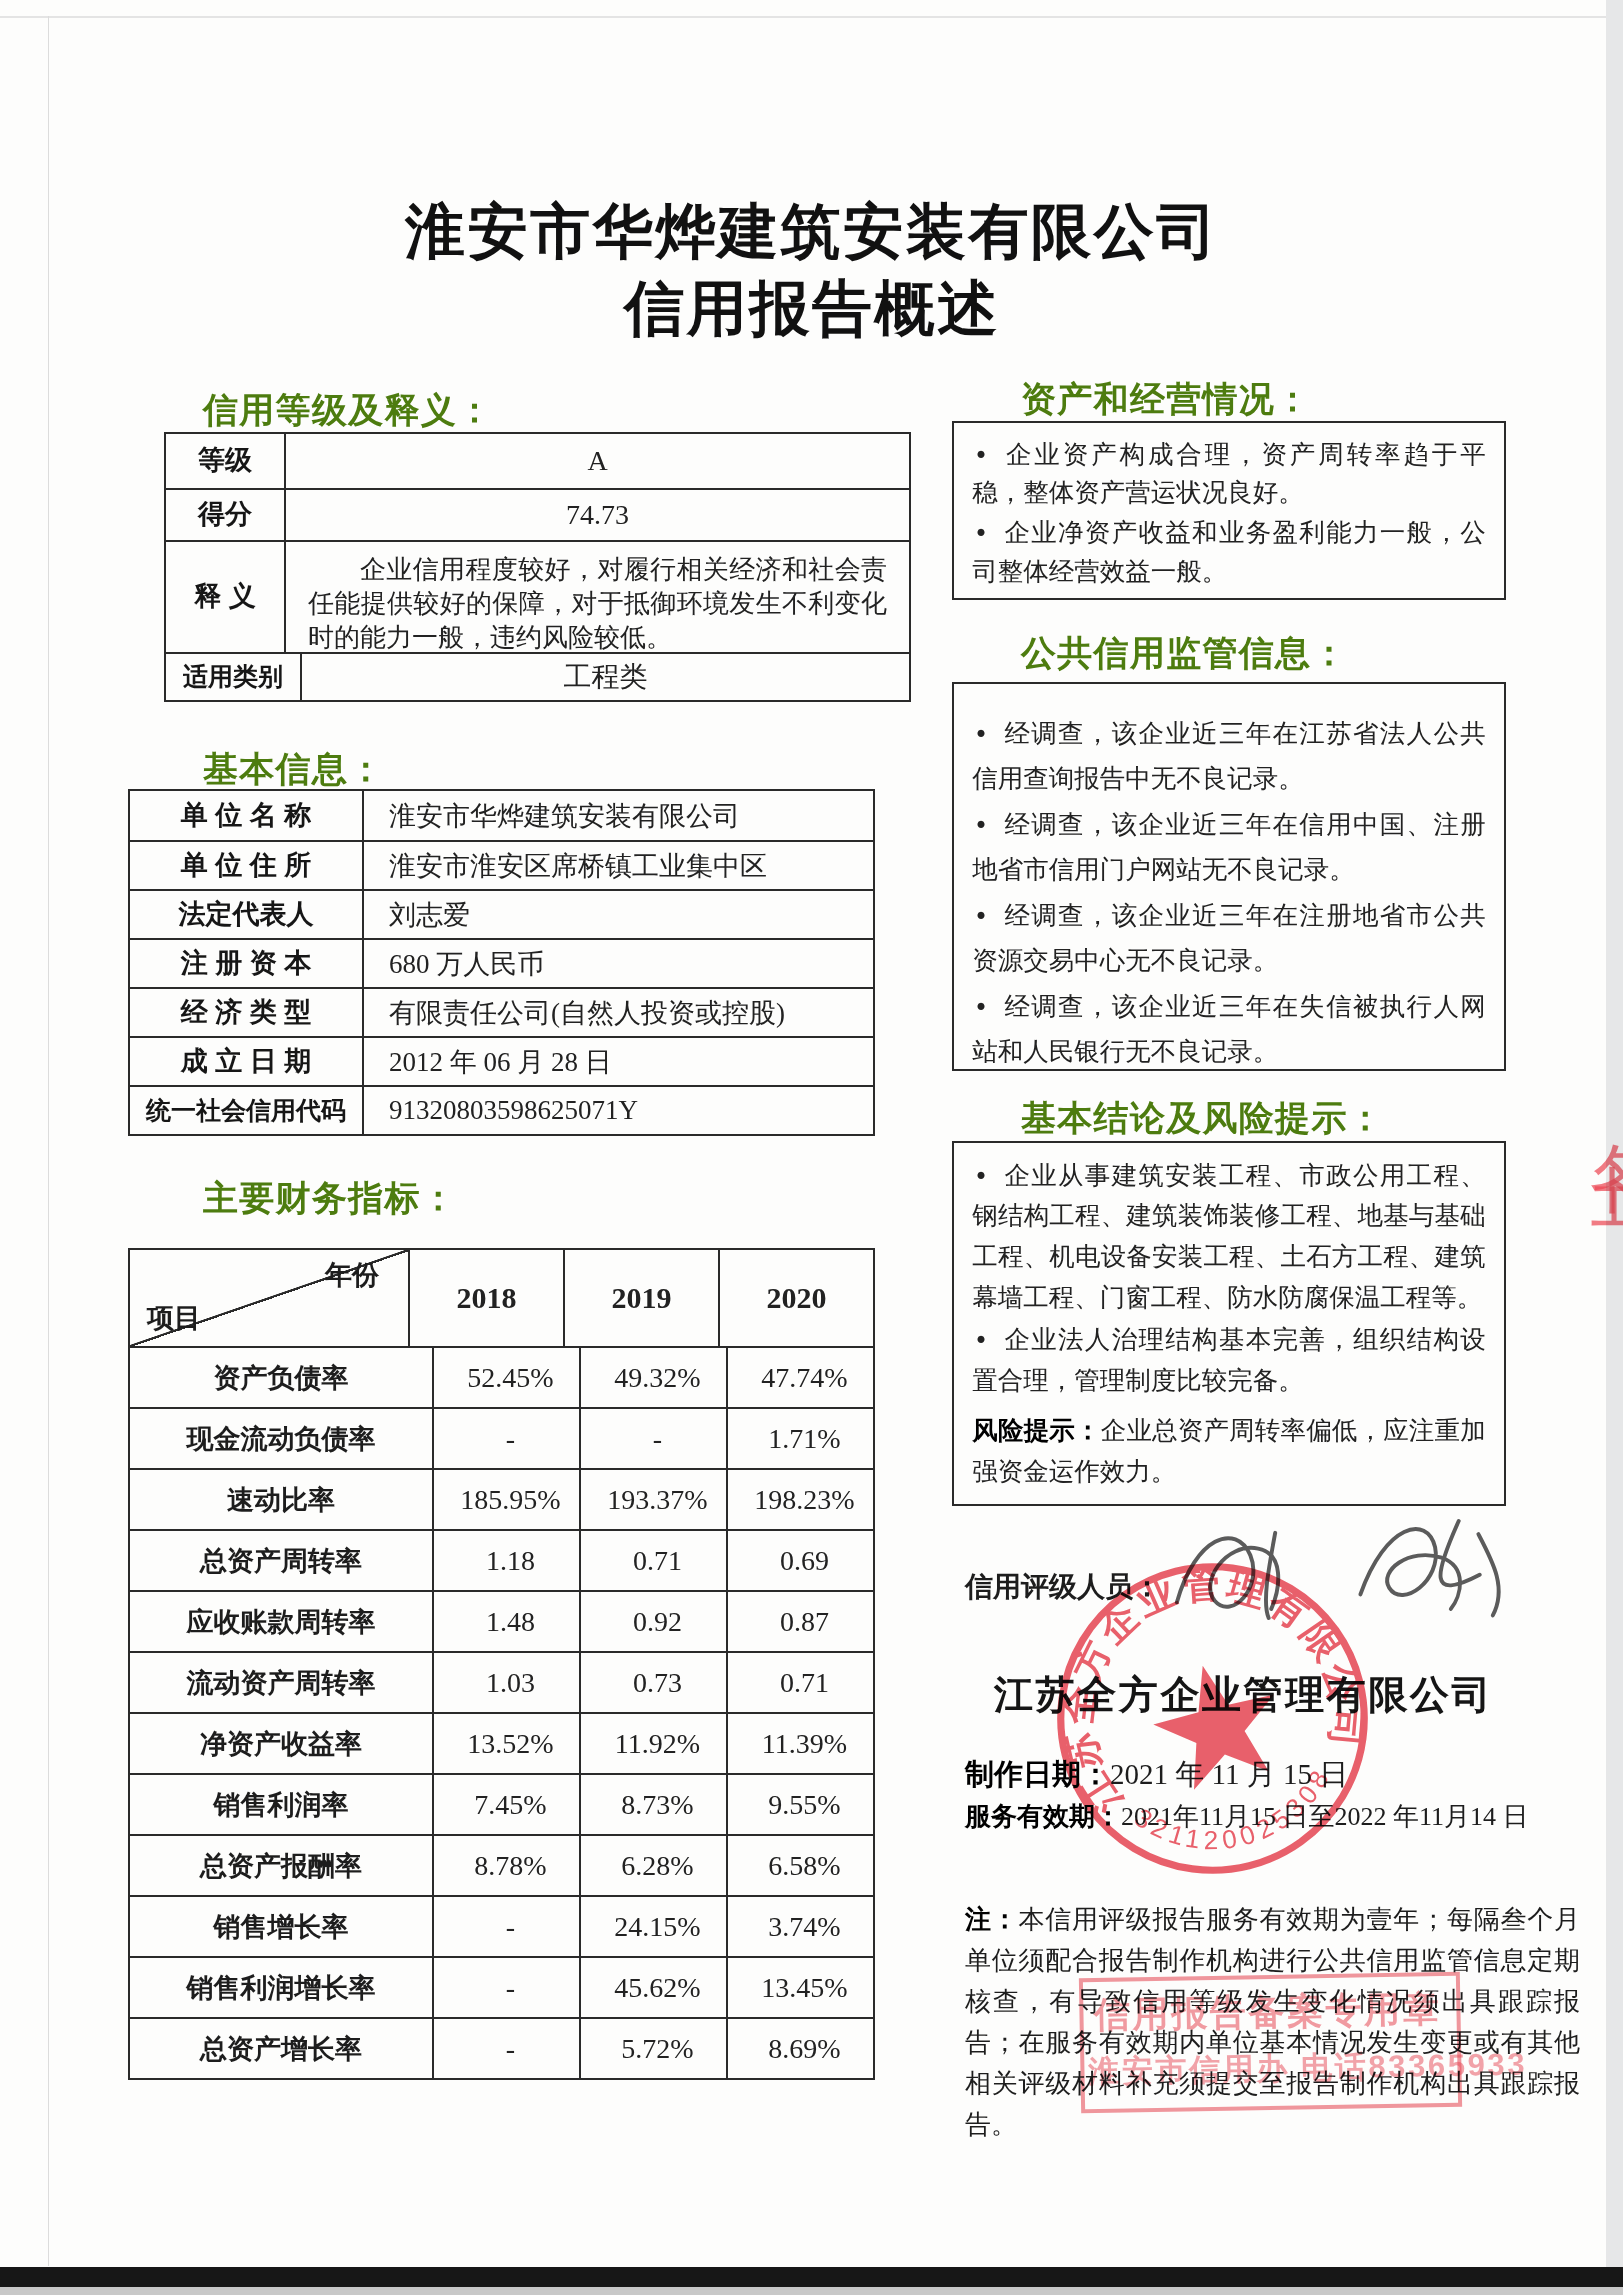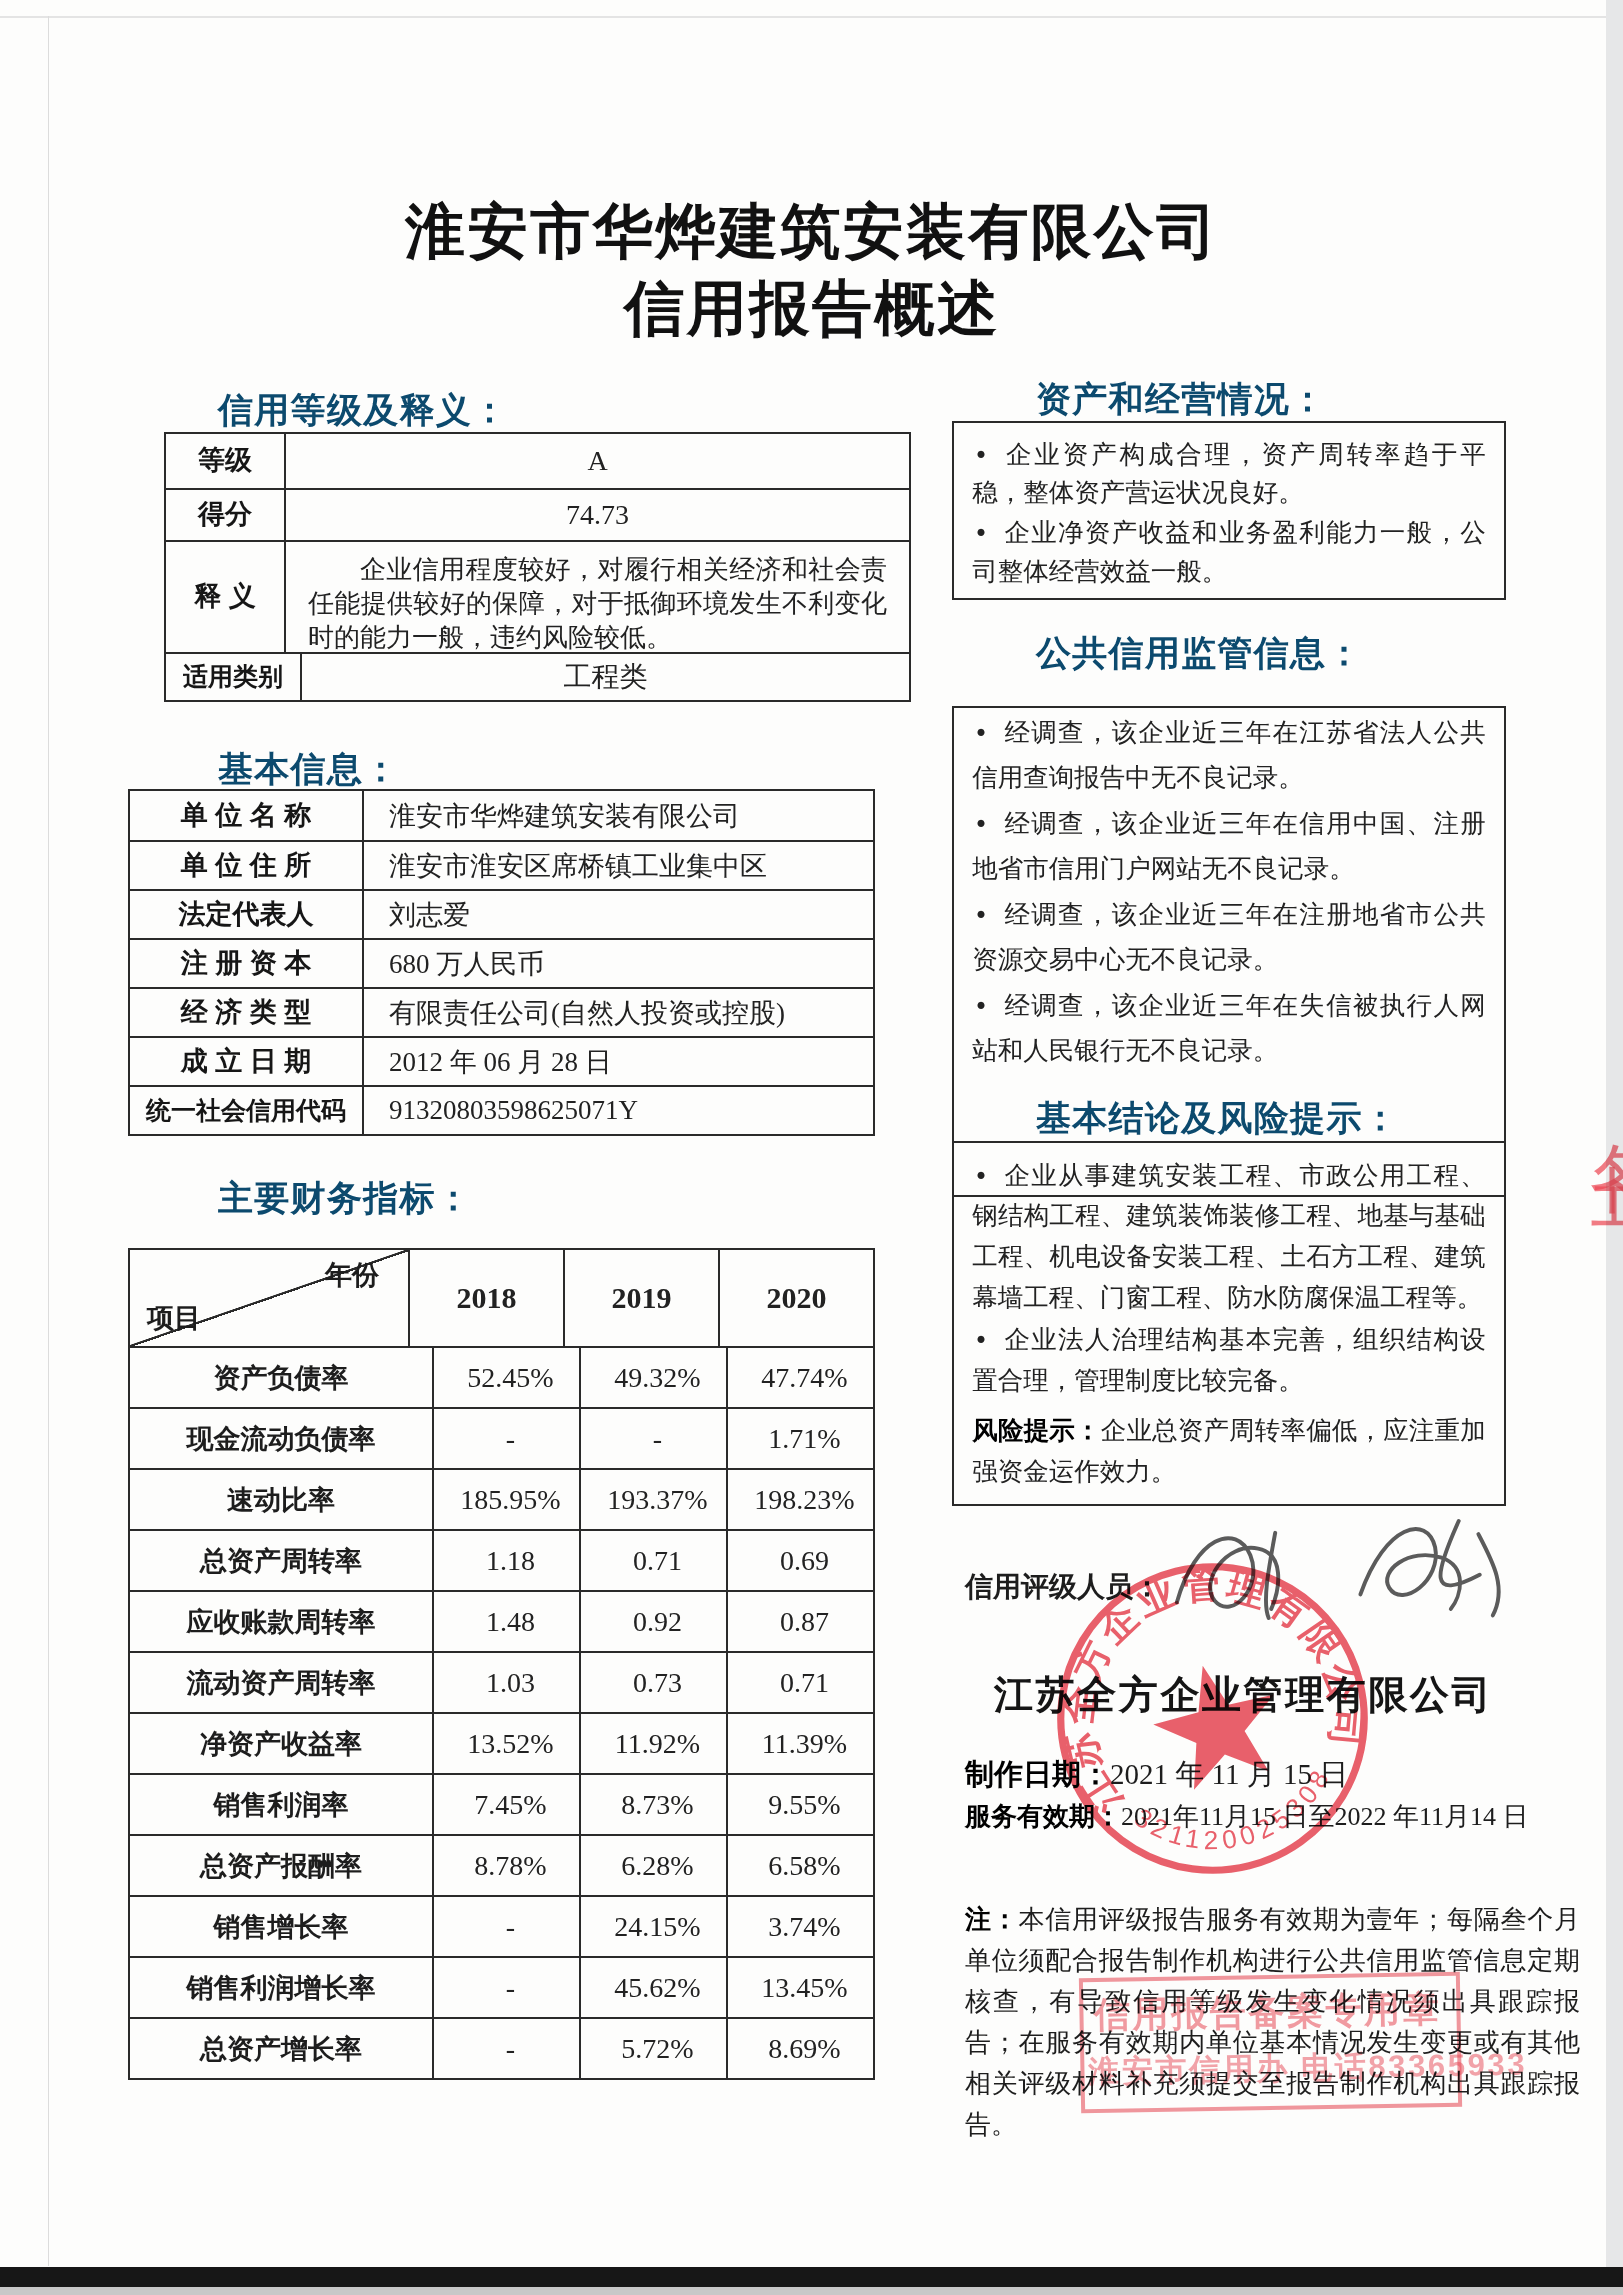--- a/index.html
+++ b/index.html
@@ -13,21 +13,21 @@
   .scan-left-line{position:absolute;left:48px;top:16.4px;width:1.3px;height:2250px;background:#dcdcdc;}
   .scan-right-band{position:absolute;left:1606px;top:0;width:17.7px;height:2267px;background:#e6e7e8;}
   .scan-bottom-black{position:absolute;left:0;top:2267px;width:1624px;height:19.6px;background:#171717;}
   .scan-bottom-grey{position:absolute;left:0;top:2287px;width:1624px;height:8.5px;background:#c8c8c8;}
   
   .title{position:absolute;left:0;top:193px;width:1624px;text-align:center;
     font-family:"Liberation Sans", sans-serif;font-weight:bold;color:#111;
     font-size:60px;line-height:77px;letter-spacing:2.6px;}
   
   .lhead,.rhead{position:absolute;font-family:"Liberation Sans", sans-serif;
-    font-weight:bold;color:#0c4a6e;font-size:35px;letter-spacing:1.3px;white-space:nowrap;margin-left:15px;}
+    font-weight:bold;color:#4d7c0f;font-size:35px;letter-spacing:1.3px;white-space:nowrap;}
   
   .tbl{position:absolute;border:2.6px solid #2a2a2a;box-sizing:border-box;background:transparent;}
   .trow{display:flex;border-top:2px solid #2a2a2a;box-sizing:border-box;}
   .trow:first-child{border-top:none;}
   .tlabel{border-right:2px solid #2a2a2a;display:flex;align-items:center;justify-content:center;
     font-family:"Liberation Sans", sans-serif;font-weight:bold;font-size:27px;color:#161616;
     box-sizing:border-box;text-align:center;line-height:1.25;}
   .tval{flex:1;display:flex;align-items:center;justify-content:center;
     font-size:28px;color:#222;box-sizing:border-box;}
   .tval.left{justify-content:flex-start;padding-left:25px;}
@@ -236,21 +236,21 @@
     </div>
   </div>
 
   <div class="rhead" style="left:1021px;top:376px;">资产和经营情况：</div>
   <div class="rbox" style="top:421px;height:179px;line-height:39px;">
     <p><span class="dot"></span><span>企业资产构成合理，资产周转率趋于平稳，整体资产营运状况良好。</span></p>
     <p><span class="dot"></span><span>企业净资产收益和业务盈利能力一般，公司整体经营效益一般。</span></p>
   </div>
 
   <div class="rhead" style="left:1021px;top:630px;">公共信用监管信息：</div>
-  <div class="rbox" style="top:706px;height:491px;line-height:45px;padding-top:1px;">
+  <div class="rbox" style="top:682px;height:389px;line-height:45px;padding-top:26px;">
     <p><span class="dot"></span><span>经调查，该企业近三年在江苏省法人公共信用查询报告中无不良记录。</span></p>
     <p><span class="dot"></span><span>经调查，该企业近三年在信用中国、注册地省市信用门户网站无不良记录。</span></p>
     <p><span class="dot"></span><span>经调查，该企业近三年在注册地省市公共资源交易中心无不良记录。</span></p>
     <p><span class="dot"></span><span>经调查，该企业近三年在失信被执行人网站和人民银行无不良记录。</span></p>
   </div>
 
   <div class="rhead" style="left:1021px;top:1095px;">基本结论及风险提示：</div>
   <div class="rbox" style="top:1141px;height:365px;line-height:41px;">
     <p><span class="dot"></span><span>企业从事建筑安装工程、市政公用工程、钢结构工程、建筑装饰装修工程、地基与基础工程、机电设备安装工程、土石方工程、建筑幕墙工程、门窗工程、防水防腐保温工程等。</span></p>
     <p><span class="dot"></span><span>企业法人治理结构基本完善，组织结构设置合理，管理制度比较完备。</span></p>

